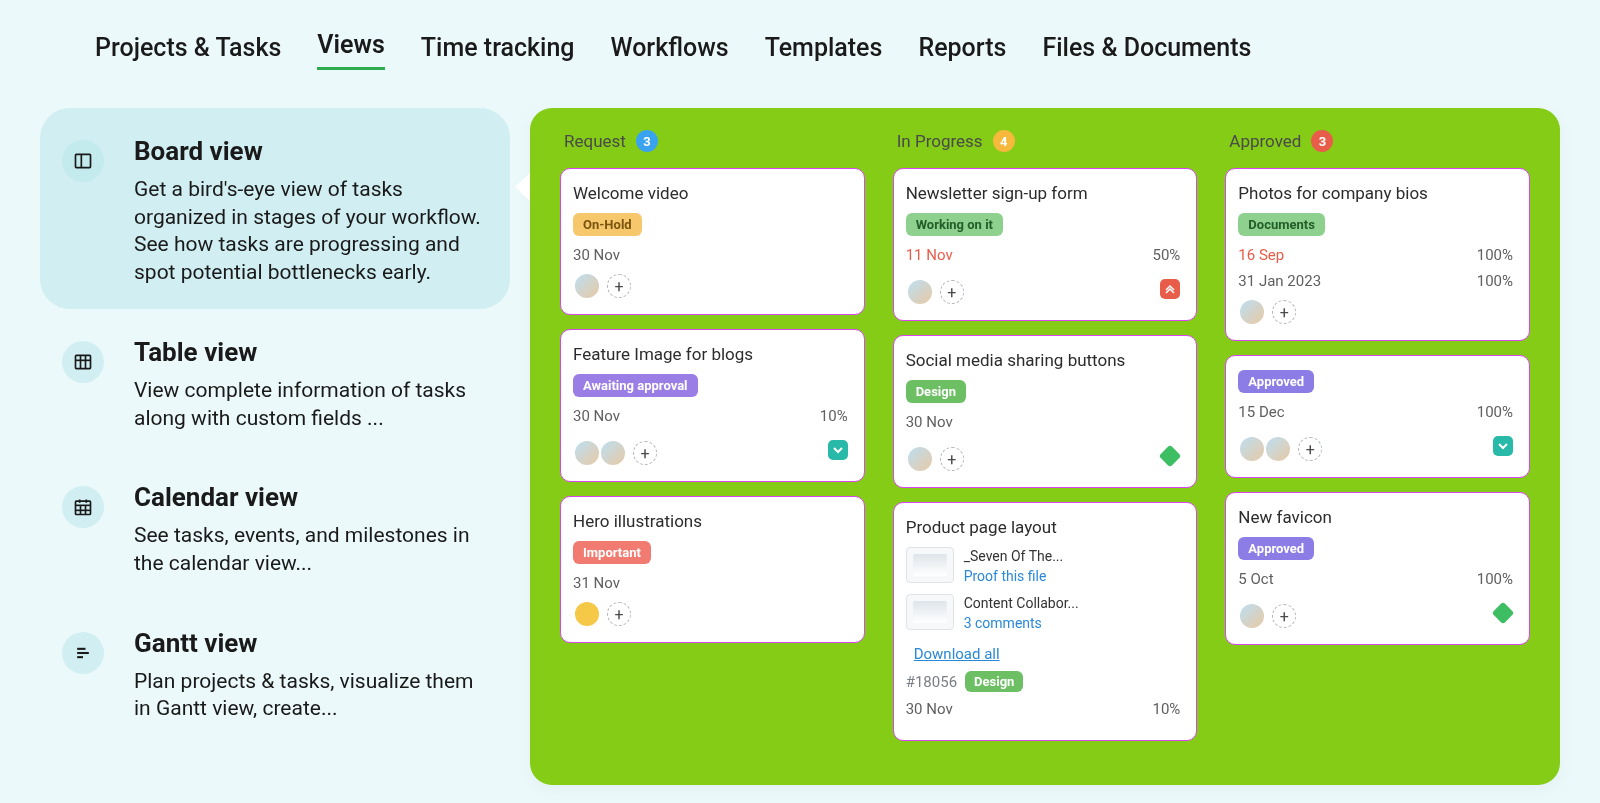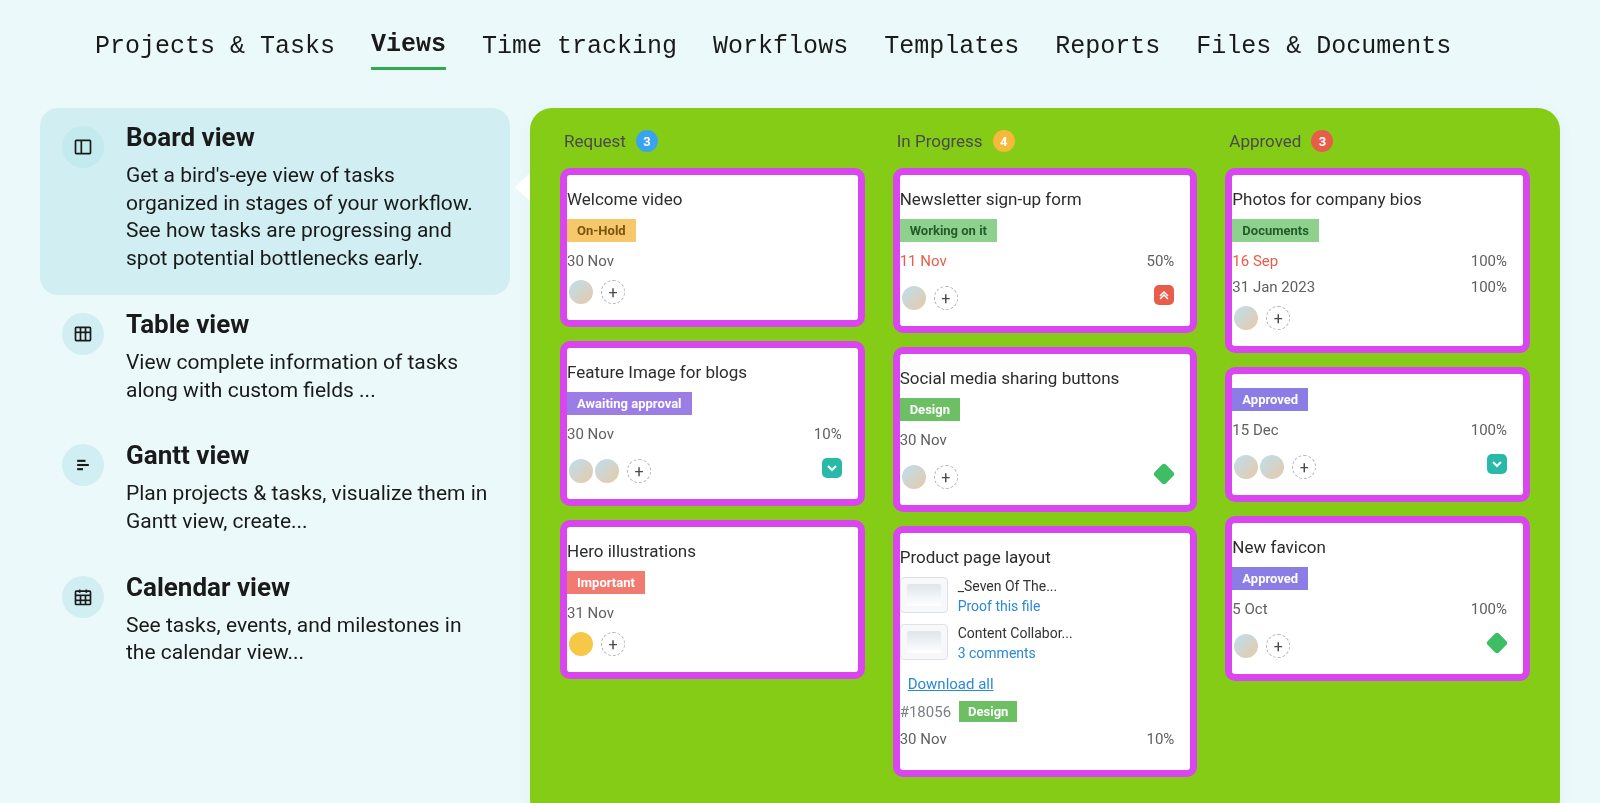--- a/index.html
+++ b/index.html
@@ -1,49 +1,49 @@
 <!DOCTYPE html>
 <html><head>
 <meta charset="utf-8">
 <style>
 * { box-sizing: border-box; margin: 0; padding: 0; }
 body { font-family: -apple-system, BlinkMacSystemFont, "Segoe UI", Roboto, Helvetica, Arial, sans-serif; background: #ecf9fa; color: #1a1a1a; width: 1600px; height: 803px; overflow: hidden; }
 
 
-.tabs { display: flex; gap: 36px; padding: 30px 95px 18px 95px; align-items: center; font-family: Liberation Mono, monospace; }
+.tabs { display: flex; gap: 36px; padding: 30px 95px 18px 95px; align-items: flex-end; }
 .tab { font-size: 25px; font-weight: 500; color: #1a1a1a; cursor: pointer; padding-bottom: 8px; }
 .tab.active { border-bottom: 3px solid #2eab4f; font-weight: 600; }
 
 
 .main { display: flex; padding: 20px 40px 0 40px; gap: 20px; align-items: flex-start; }
 
 
 .sidebar { width: 470px; flex-shrink: 0; }
-.side-item { display: flex; gap: 22px; padding: 14px 22px 22px 22px; border-radius: 18px; cursor: pointer; align-items: flex-start; }
+.side-item { display: flex; gap: 30px; padding: 28px 22px 22px 22px; border-radius: 30px; cursor: pointer; align-items: flex-start; }
 .side-item.active { background: #d1eff2; }
 .side-icon { width: 42px; height: 42px; border-radius: 50%; background: #d1eff2; display: flex; align-items: center; justify-content: center; flex-shrink: 0; margin-top: 4px; }
 .side-item.active .side-icon { background: #c3eaec; }
 .side-icon svg { width: 20px; height: 20px; }
 .side-title { font-size: 26px; font-weight: 700; margin-bottom: 10px; }
 .side-desc { font-size: 21px; line-height: 1.32; color: #1a1a1a; }
 
 
 .board-wrap { position: relative; flex: 1; }
 .board-wrap::before { content: ""; position: absolute; left: -15px; top: 65px; width: 0; height: 0; border-top: 14px solid transparent; border-bottom: 14px solid transparent; border-right: 15px solid #fff; }
 .board { background: #84cc16; border-radius: 22px; padding: 22px 30px 30px 30px; display: flex; gap: 28px; min-height: 610px; box-shadow: 0 4px 18px rgba(0,0,0,0.04); justify-content: space-between; }
 .col { flex: 1; min-width: 0; }
 .col-head { display: flex; align-items: center; gap: 10px; font-size: 17px; color: #4a4a4a; margin-bottom: 16px; padding-left: 4px; }
 .count-badge { display: inline-flex; align-items: center; justify-content: center; width: 22px; height: 22px; border-radius: 11px; font-size: 13px; font-weight: 700; color: #fff; }
 .cb-blue { background: #3aa3ef; }
 .cb-yellow { background: #f6b93b; }
 .cb-red { background: #e85d4a; }
 
-.card { border: 7px solid #d946ef; border-radius: 10px; padding: 14px 16px 14px 0; margin-bottom: 14px; background: #fff; }
+.card { border: 1px solid #d946ef; border-radius: 10px; padding: 14px 16px 14px 12px; margin-bottom: 14px; background: #fff; }
 .card-title { font-size: 17px; color: #2c2c2c; margin-bottom: 10px; }
-.status { display: inline-block; font-size: 13px; font-weight: 700; padding: 4px 10px; border-radius: 0; margin-bottom: 10px; color: #fff; }
+.status { display: inline-block; font-size: 13px; font-weight: 700; padding: 4px 10px; border-radius: 6px; margin-bottom: 10px; color: #fff; }
 .st-onhold { background: #f6c76b; color: #7a5410; }
 .st-awaiting { background: #9b7de6; }
 .st-important { background: #f27b71; }
 .st-working { background: #8ed18e; color: #235d2a; }
 .st-design { background: #6cbf63; }
 .st-accepted { background: #8ed18e; color: #235d2a; }
 .st-approved { background: #8c7de6; }
 
 .date-row { display: flex; justify-content: space-between; align-items: center; font-size: 15px; color: #606060; margin-bottom: 8px; }
 .date-red { color: #e85d4a; }
@@ -107,46 +107,46 @@
             <line x1="15" y1="4" x2="15" y2="20"></line>
           </svg>
         </div>
         <div>
           <div class="side-title">Table view</div>
           <div class="side-desc">View complete information of tasks along with custom fields ...</div>
         </div>
       </div>
       <div class="side-item">
         <div class="side-icon">
-          <svg viewBox="0 0 24 24" fill="none" stroke="#1a1a1a" stroke-width="2.5">
-            <line x1="5" y1="7" x2="15" y2="7"></line>
-            <line x1="5" y1="12" x2="19" y2="12"></line>
-            <line x1="5" y1="17" x2="12" y2="17"></line>
-          </svg>
-        </div>
-        <div>
-          <div class="side-title">Gantt view</div>
-          <div class="side-desc">Plan projects &amp; tasks, visualize them in Gantt view, create...</div>
-        </div>
-      </div>
-      <div class="side-item">
-        <div class="side-icon">
           <svg viewBox="0 0 24 24" fill="none" stroke="#1a1a1a" stroke-width="2">
             <rect x="3" y="5" width="18" height="16" rx="1"></rect>
             <line x1="3" y1="10" x2="21" y2="10"></line>
             <line x1="8" y1="3" x2="8" y2="7"></line>
             <line x1="16" y1="3" x2="16" y2="7"></line>
             <line x1="9" y1="10" x2="9" y2="21"></line>
             <line x1="15" y1="10" x2="15" y2="21"></line>
             <line x1="3" y1="16" x2="21" y2="16"></line>
           </svg>
         </div>
         <div>
           <div class="side-title">Calendar view</div>
           <div class="side-desc">See tasks, events, and milestones in the calendar view...</div>
+        </div>
+      </div>
+      <div class="side-item">
+        <div class="side-icon">
+          <svg viewBox="0 0 24 24" fill="none" stroke="#1a1a1a" stroke-width="2.5">
+            <line x1="5" y1="7" x2="15" y2="7"></line>
+            <line x1="5" y1="12" x2="19" y2="12"></line>
+            <line x1="5" y1="17" x2="12" y2="17"></line>
+          </svg>
+        </div>
+        <div>
+          <div class="side-title">Gantt view</div>
+          <div class="side-desc">Plan projects &amp; tasks, visualize them in Gantt view, create...</div>
         </div>
       </div>
     </div>
   <div class="board-wrap">
     <div class="board" id="board">
         <div class="col">
           <div class="col-head">
             <span>Request</span>
             <span class="count-badge cb-blue">3</span>
           </div>

